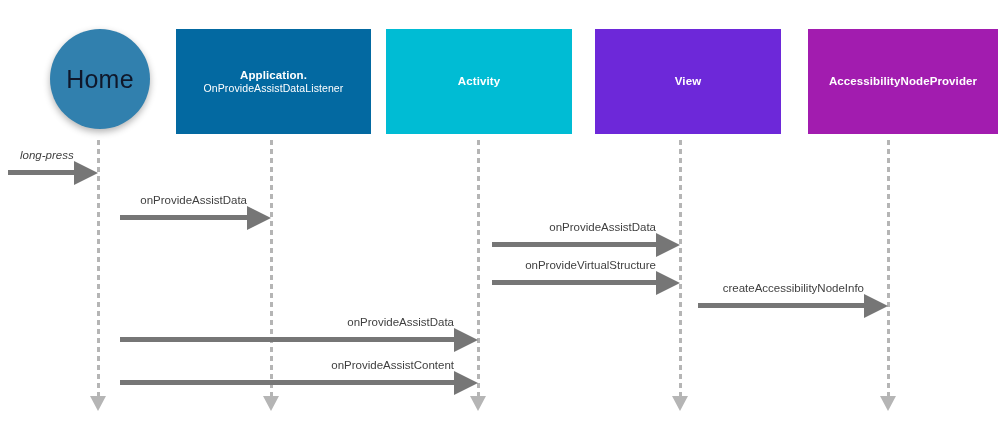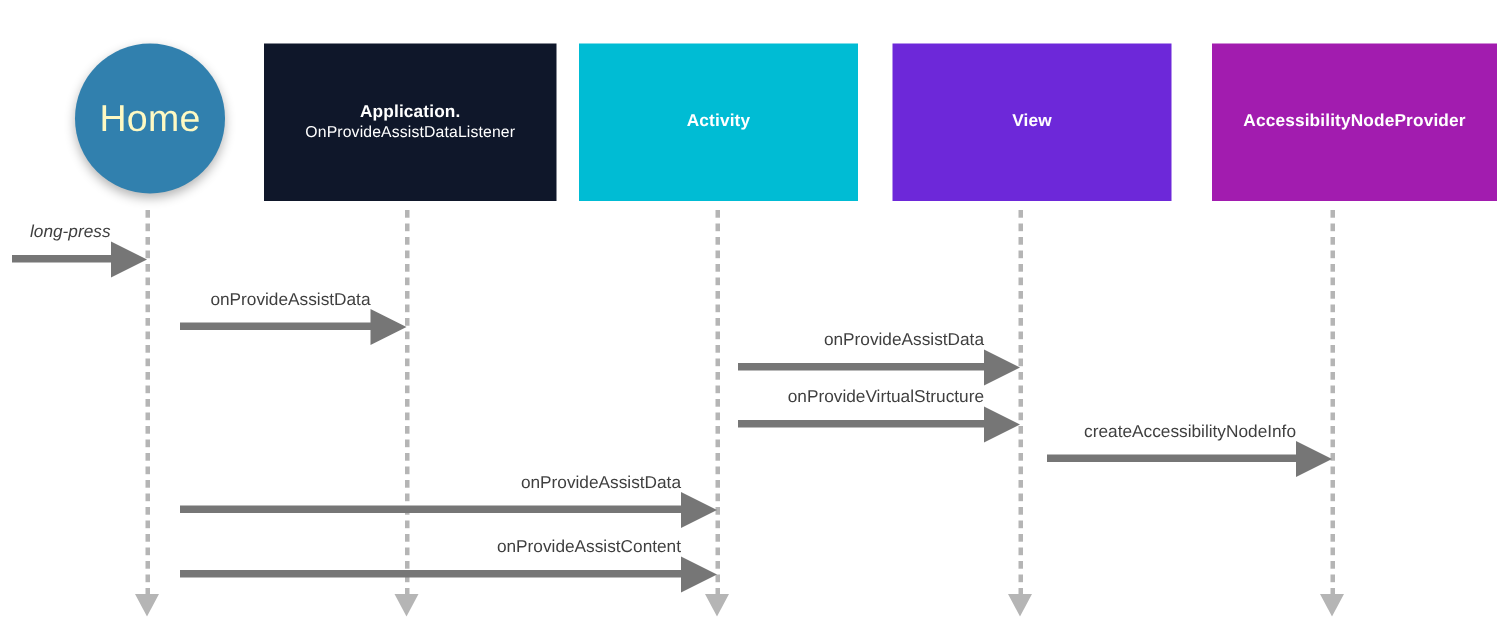--- a/index.html
+++ b/index.html
@@ -48,21 +48,21 @@
     border-radius: 50%;
     background: #3180ae;
     background-image:
       radial-gradient(circle at 32% 28%, rgba(255,255,255,0.10), rgba(255,255,255,0) 60%),
       repeating-linear-gradient(54deg, rgba(255,255,255,0.035) 0 1px, rgba(0,0,0,0.025) 1px 2px),
       repeating-linear-gradient(126deg, rgba(255,255,255,0.03) 0 1px, rgba(0,0,0,0.02) 1px 2px);
     box-shadow: 0 3px 7px rgba(0,0,0,0.30);
     display: flex;
     align-items: center;
     justify-content: center;
-    color: #fef9c3;
+    color: #0f172a;
   }
   .actor-label {
     font-size: 25px;
     font-weight: normal;
     letter-spacing: 0.2px;
   }
   
   .lifeline {
     position: absolute;
     width: 3px;
@@ -125,21 +125,21 @@
       <div class="lifeline" style="left: 477px; top: 140px; height: 256px;"></div>
       <div class="lifeline" style="left: 679px; top: 140px; height: 256px;"></div>
       <div class="lifeline" style="left: 887px; top: 140px; height: 256px;"></div>
     </div>
 
   <div class="actor-circle" id="actor" style="left: 50px; top: 29px; width: 100px; height: 100px; background: rgb(49, 128, 174);">
     <span class="actor-label">Home</span>
   </div>
 
   <div id="participants-layer">
-      <div class="participant-box" style="left: 176px; top: 29px; width: 195px; height: 105px; background: #0f172a;">
+      <div class="participant-box" style="left: 176px; top: 29px; width: 195px; height: 105px; background: #0369a1;">
         <div class="participant-label">Application.<span class="participant-sublabel">OnProvideAssistDataListener</span></div>
       </div>
       <div class="participant-box" style="left: 386px; top: 29px; width: 186px; height: 105px; background: rgb(0, 188, 212); text-align: right;">
         <div class="participant-label">Activity</div>
       </div>
       <div class="participant-box" style="left: 595px; top: 29px; width: 186px; height: 105px; background: #6d28d9;">
         <div class="participant-label">View</div>
       </div>
       <div class="participant-box" style="left: 808px; top: 29px; width: 190px; height: 105px; background: #a21caf;">
         <div class="participant-label">AccessibilityNodeProvider</div>

